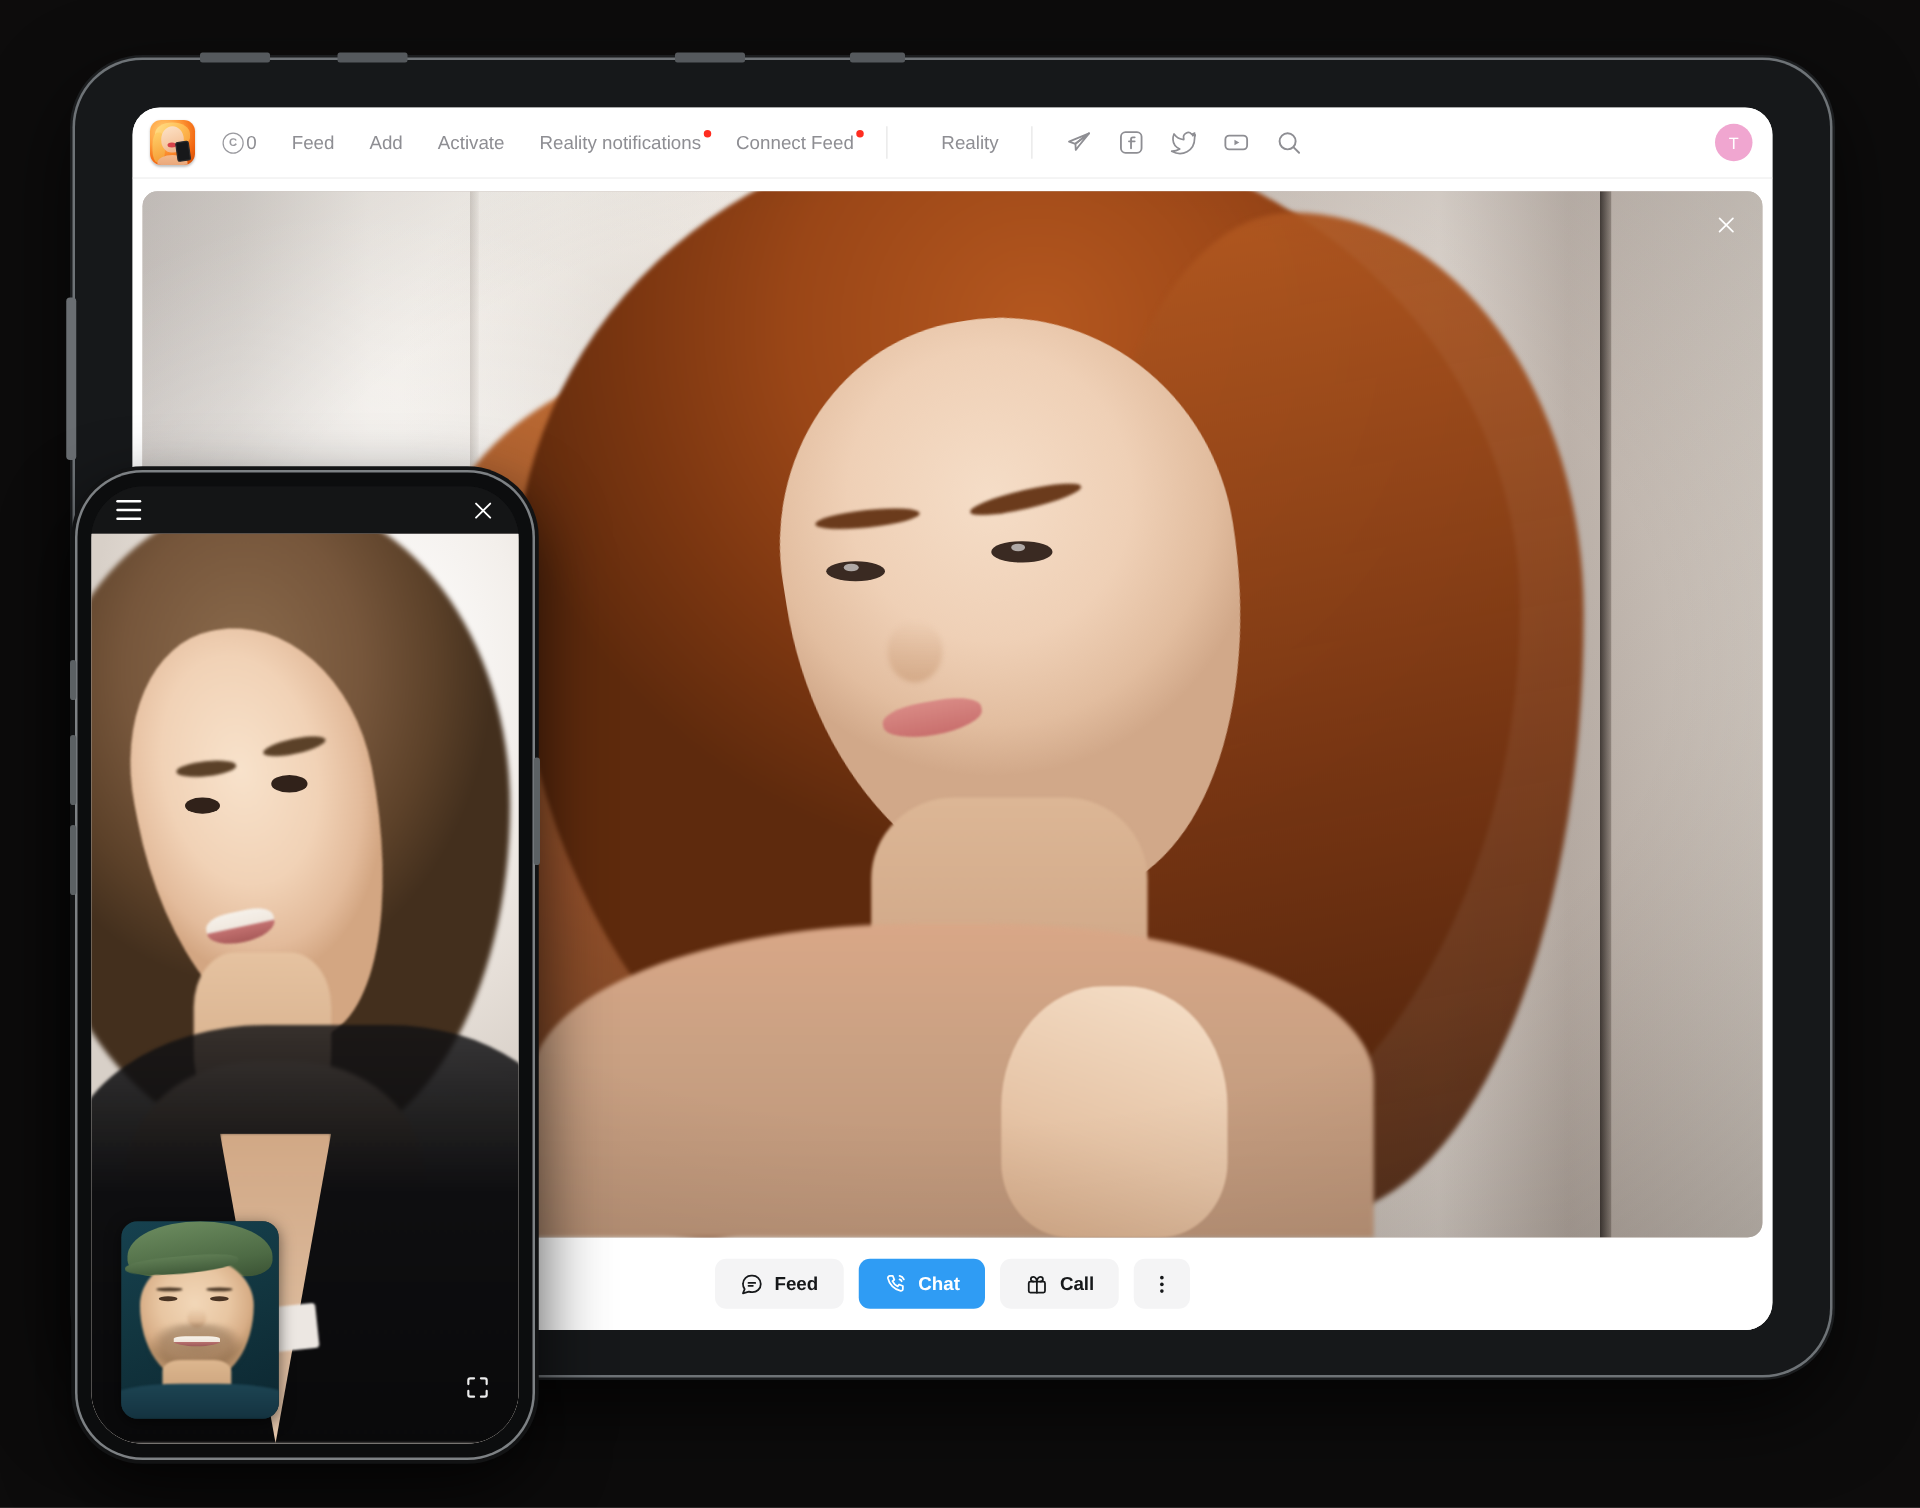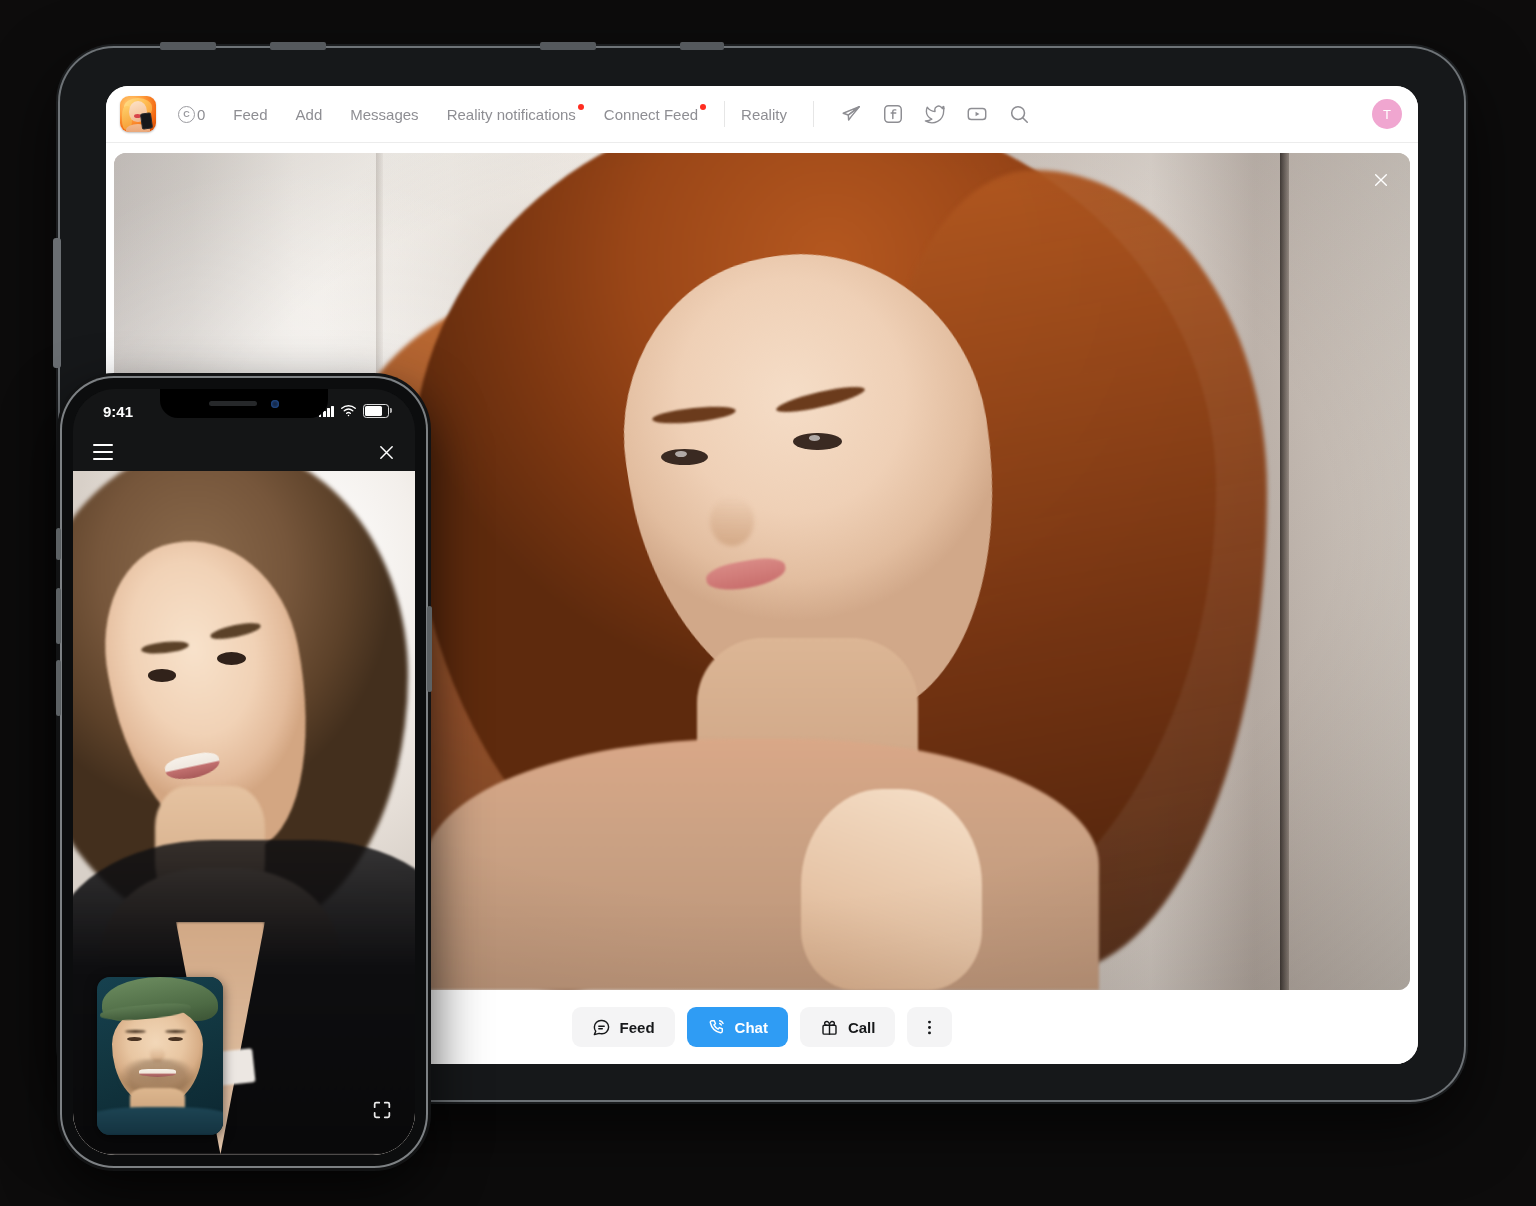--- a/index.html
+++ b/index.html
@@ -615,34 +615,34 @@
           <span>0</span>
         </div>
 
         <div class="nav-link">
           <span>Feed</span>
         </div>
         <div class="nav-link">
           <span>Add</span>
         </div>
         <div class="nav-link">
-          <span>Messages</span>
+          <span>Activate</span>
         </div>
         <div class="nav-link">
           <span>Reality notifications</span>
           <span class="dot-badge"></span>
         </div>
         <div class="nav-link">
           <span>Connect Feed</span>
           <span class="dot-badge"></span>
         </div>
 
         <div class="nav-sep"></div>
 
-        <div class="nav-link" style="margin-left:16px">
+        <div class="nav-link" style="margin-left:43px">
           <span>Reality</span>
         </div>
 
         <div class="nav-sep"></div>
 
         <div class="nav-icons">
           <div class="nav-icon">
             <svg viewBox="0 0 24 24" fill="none" stroke="currentColor" stroke-width="1.6" stroke-linecap="round" stroke-linejoin="round">
               <path d="M21 4 3.5 11.2l5.6 1.9L21 4z"></path>
               <path d="M21 4 9.1 13.1l.3 5.4 3-3.9L21 4z"></path>
@@ -755,46 +755,20 @@
   </div>
 
   <div id="phone">
     <div class="ph-btn" id="ph-btn-l1"></div>
     <div class="ph-btn" id="ph-btn-l2"></div>
     <div class="ph-btn" id="ph-btn-l3"></div>
     <div class="ph-btn" id="ph-btn-r1"></div>
 
     <div id="phone-screen">
 
-      <div id="ph-status">
-        <div id="notch">
-          <div id="notch-speaker"></div>
-          <div id="notch-cam"></div>
-        </div>
-        <div>9:41</div>
-        <div id="ph-status-icons">
-          <span class="sigbar">
-              <i></i>
-              <i></i>
-              <i></i>
-              <i></i>
-            </span>
-          <span>
-            <svg viewBox="0 0 24 18" width="17" height="13" fill="none" stroke="#fff" stroke-width="2" stroke-linecap="round">
-              <path d="M2.5 5.8a14.6 14.6 0 0 1 19 0"></path>
-              <path d="M6 9.4a9.6 9.6 0 0 1 12 0"></path>
-              <path d="M9.4 12.9a4.4 4.4 0 0 1 5.2 0"></path>
-              <circle cx="12" cy="16" r="1.1" fill="#fff" stroke="none"></circle>
-            </svg>
-          </span>
-          <span id="batt">
-              <i></i>
-            </span>
-        </div>
-      </div>
 
       <div id="ph-topbar">
         <div class="ph-ic" id="ph-hamburger">
           <span></span>
             <span></span>
             <span></span>
         </div>
         <div class="ph-ic" id="ph-close">
           <svg viewBox="0 0 24 24" fill="none" stroke="#fff" stroke-width="2.1" stroke-linecap="round">
             <path d="M4 4 20 20M20 4 4 20"></path>

